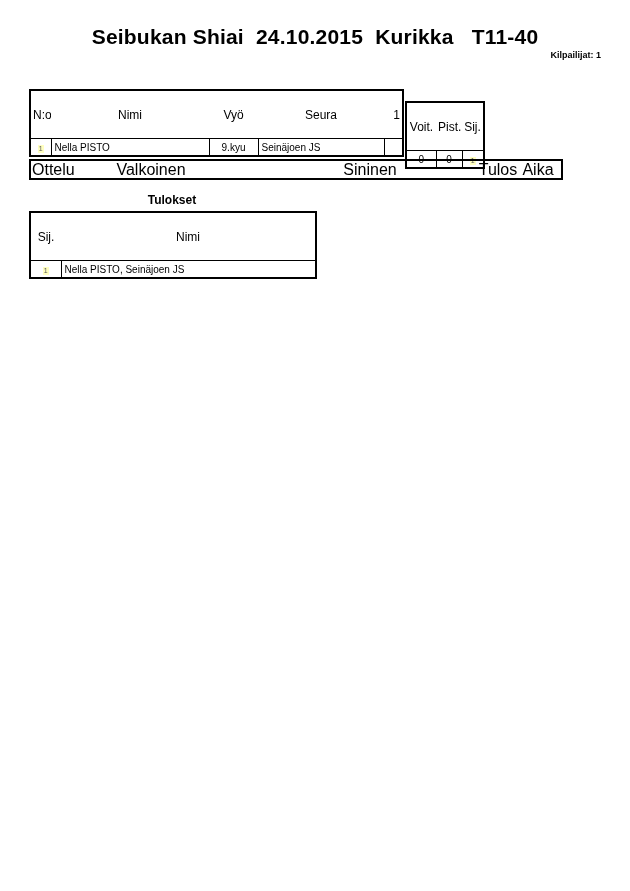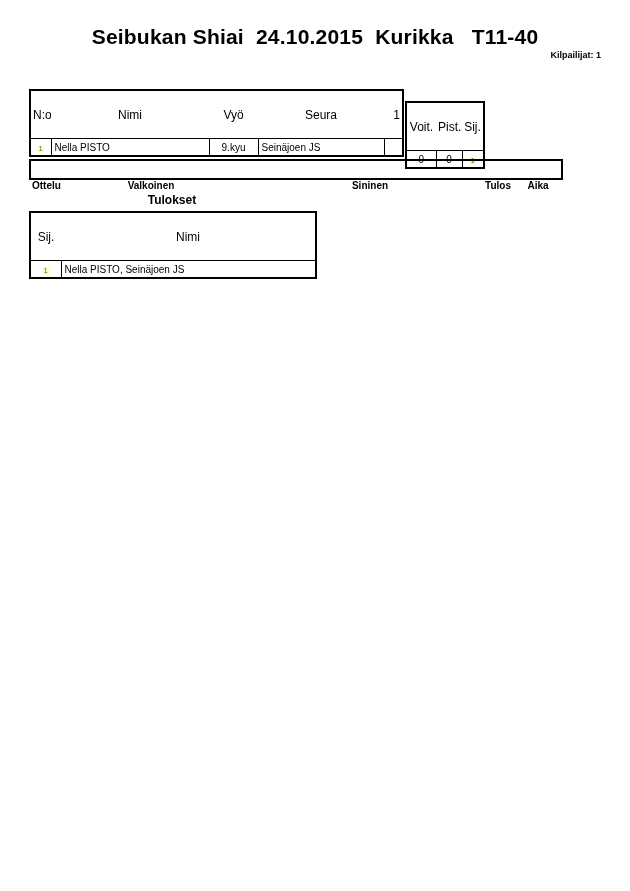--- a/index.html
+++ b/index.html
@@ -73,22 +73,22 @@
   }
 
   .ottelut-table {
     position: absolute;
     top: 159px; left: 29px;
     width: 530px; height: 17px;
     border: 2px solid #000;
   }
   .ottelut-table .lbl {
     position: absolute;
-    top: 16px; line-height: 17px;
-    font-size: 10px; font-weight: bold;
+    top: 0; line-height: 17px;
+    font-size: 16px; font-weight: normal;
     white-space: nowrap;
   }
   .lbl-ottelu    { left: 1px; }
   .lbl-valkoinen { left: 120px; transform: translateX(-50%); }
   .lbl-sininen   { left: 339px; transform: translateX(-50%); text-align: right; }
   .lbl-tulos     { left: 467px; transform: translateX(-50%); }
   .lbl-aika      { left: 507px; transform: translateX(-50%); }
 </style>
 </head>
 <body>

